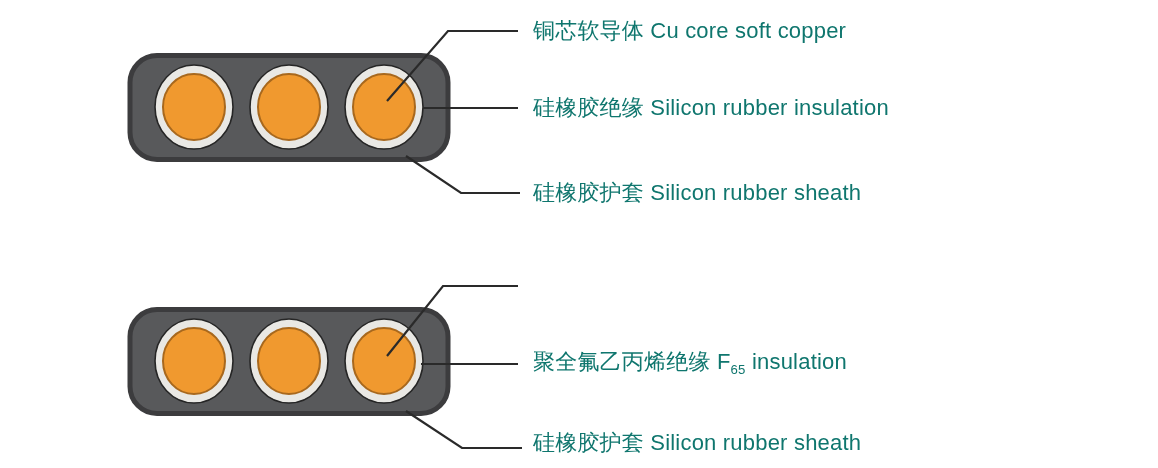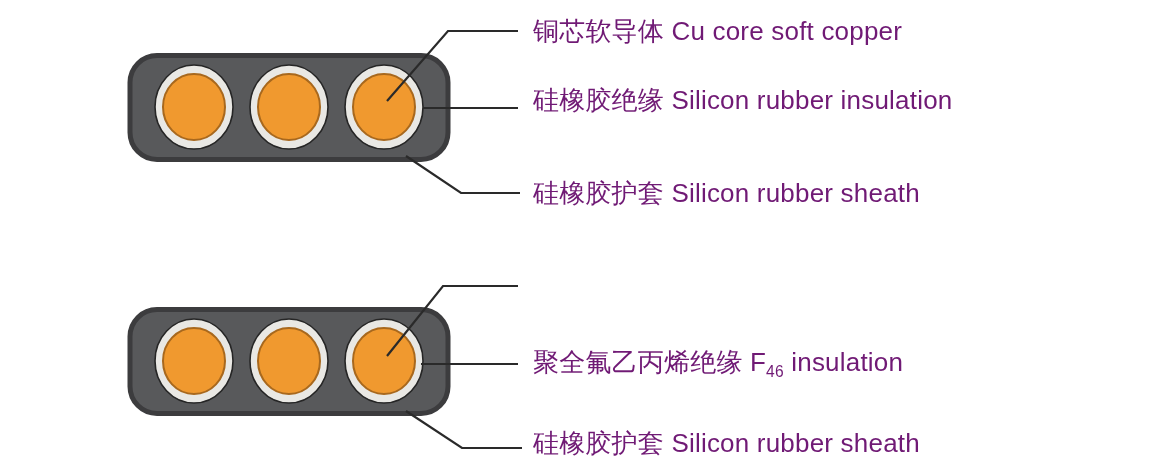--- a/index.html
+++ b/index.html
@@ -16,23 +16,23 @@
     font-family: "Liberation Sans", "DejaVu Sans", sans-serif;
   }
   .art {
     position: absolute;
     left: 0;
     top: 0;
   }
   .label-row {
     position: absolute;
     left: 533px;
-    font-size: 26px;
+    font-size: 22px;
     line-height: 36px;
-    color: #701a75;
+    color: #0f766e;
     white-space: nowrap;
     letter-spacing: 0.2px;
   }
   .label-row sub {
     font-size: 0.6em;
     line-height: 0;
   }
 </style>
 </head>
 <body>
@@ -72,27 +72,27 @@
 
       <polyline points="387,356 443,286 518,286" fill="none" stroke-width="2.2" stroke="#2A2A2A"></polyline>
       <polyline points="421,364 518,364" fill="none" stroke-width="2.2" stroke="#2A2A2A"></polyline>
       <polyline points="406,411 462,448 522,448" fill="none" stroke-width="2.2" stroke="#2A2A2A"></polyline>
     </g>
   </svg>
 
   <div class="label-row" style="top:13px">
     <span>铜芯软导体 Cu core soft copper</span>
   </div>
-  <div class="label-row" style="top:82px">
+  <div class="label-row" style="top:90px">
     <span>硅橡胶绝缘 Silicon rubber insulation</span>
   </div>
   <div class="label-row" style="top:175px">
     <span>硅橡胶护套 Silicon rubber sheath</span>
   </div>
 
   <div class="label-row" style="top:344px">
-    <span>聚全氟乙丙烯绝缘 F</span><sub>46</sub><span> insulation</span>
+    <span>聚全氟乙丙烯绝缘 F</span><sub>65</sub><span> insulation</span>
   </div>
   <div class="label-row" style="top:425px">
     <span>硅橡胶护套 Silicon rubber sheath</span>
   </div>
 
 </div>
 
 </body></html>

